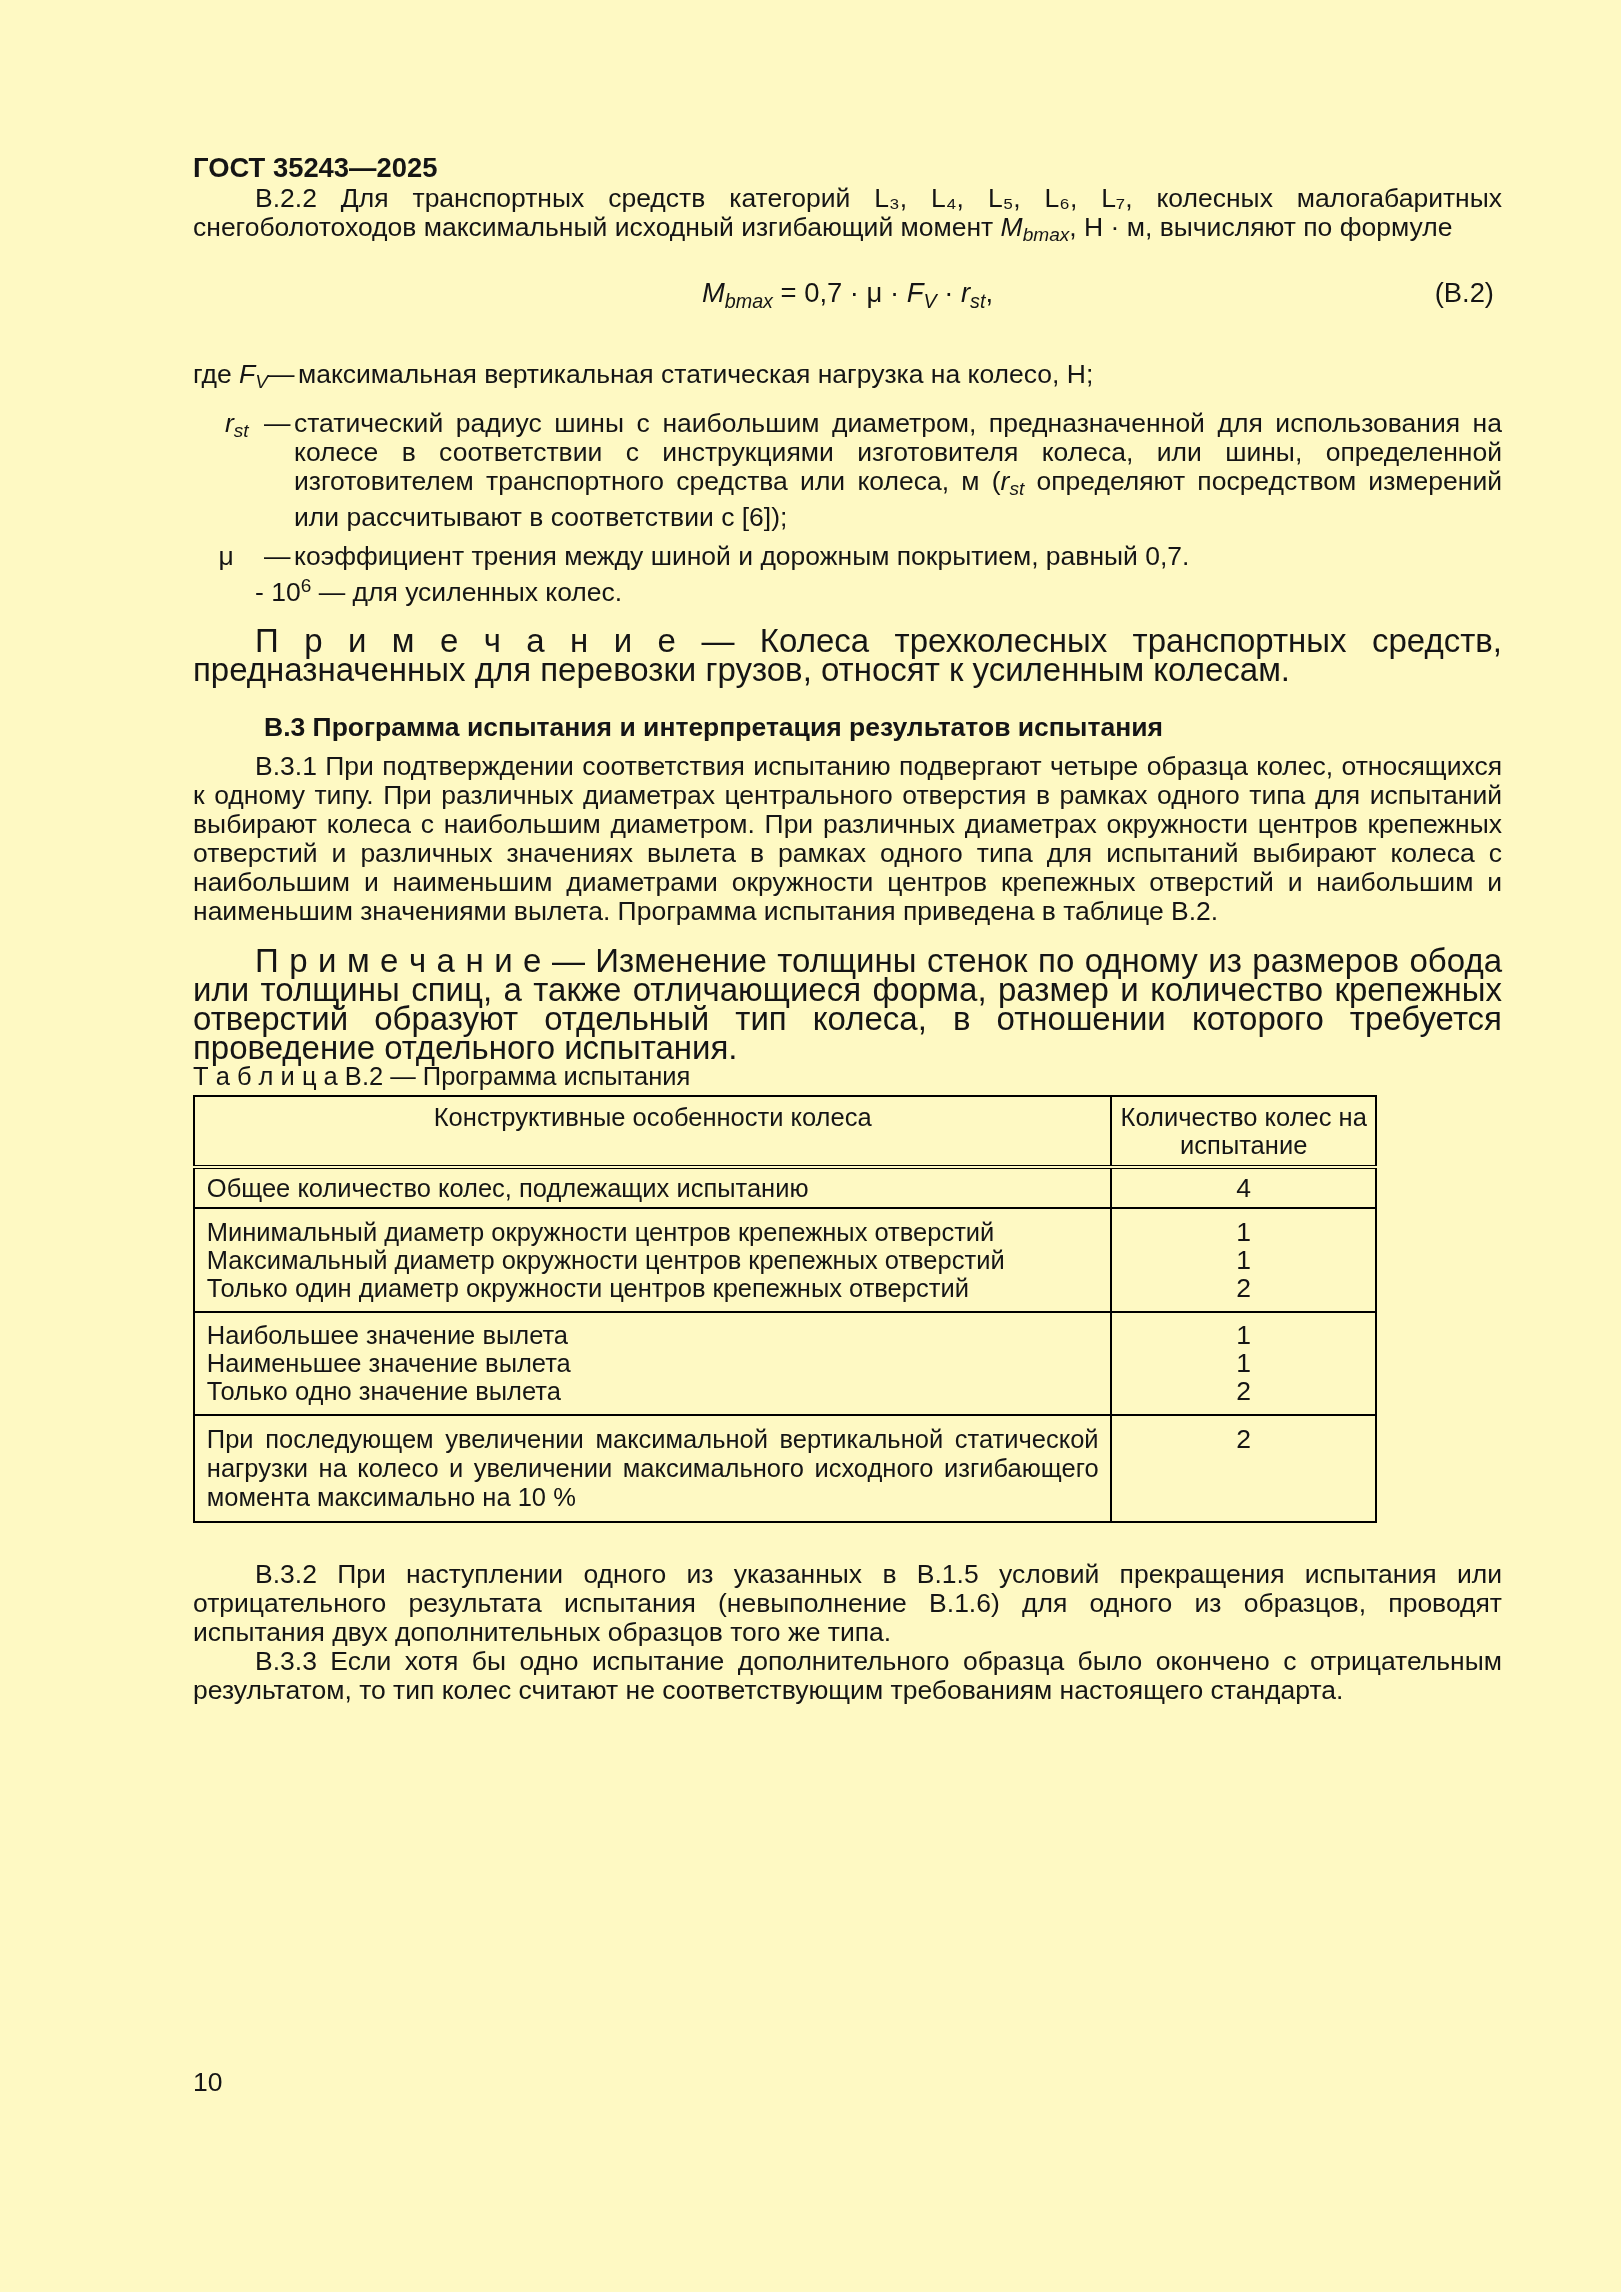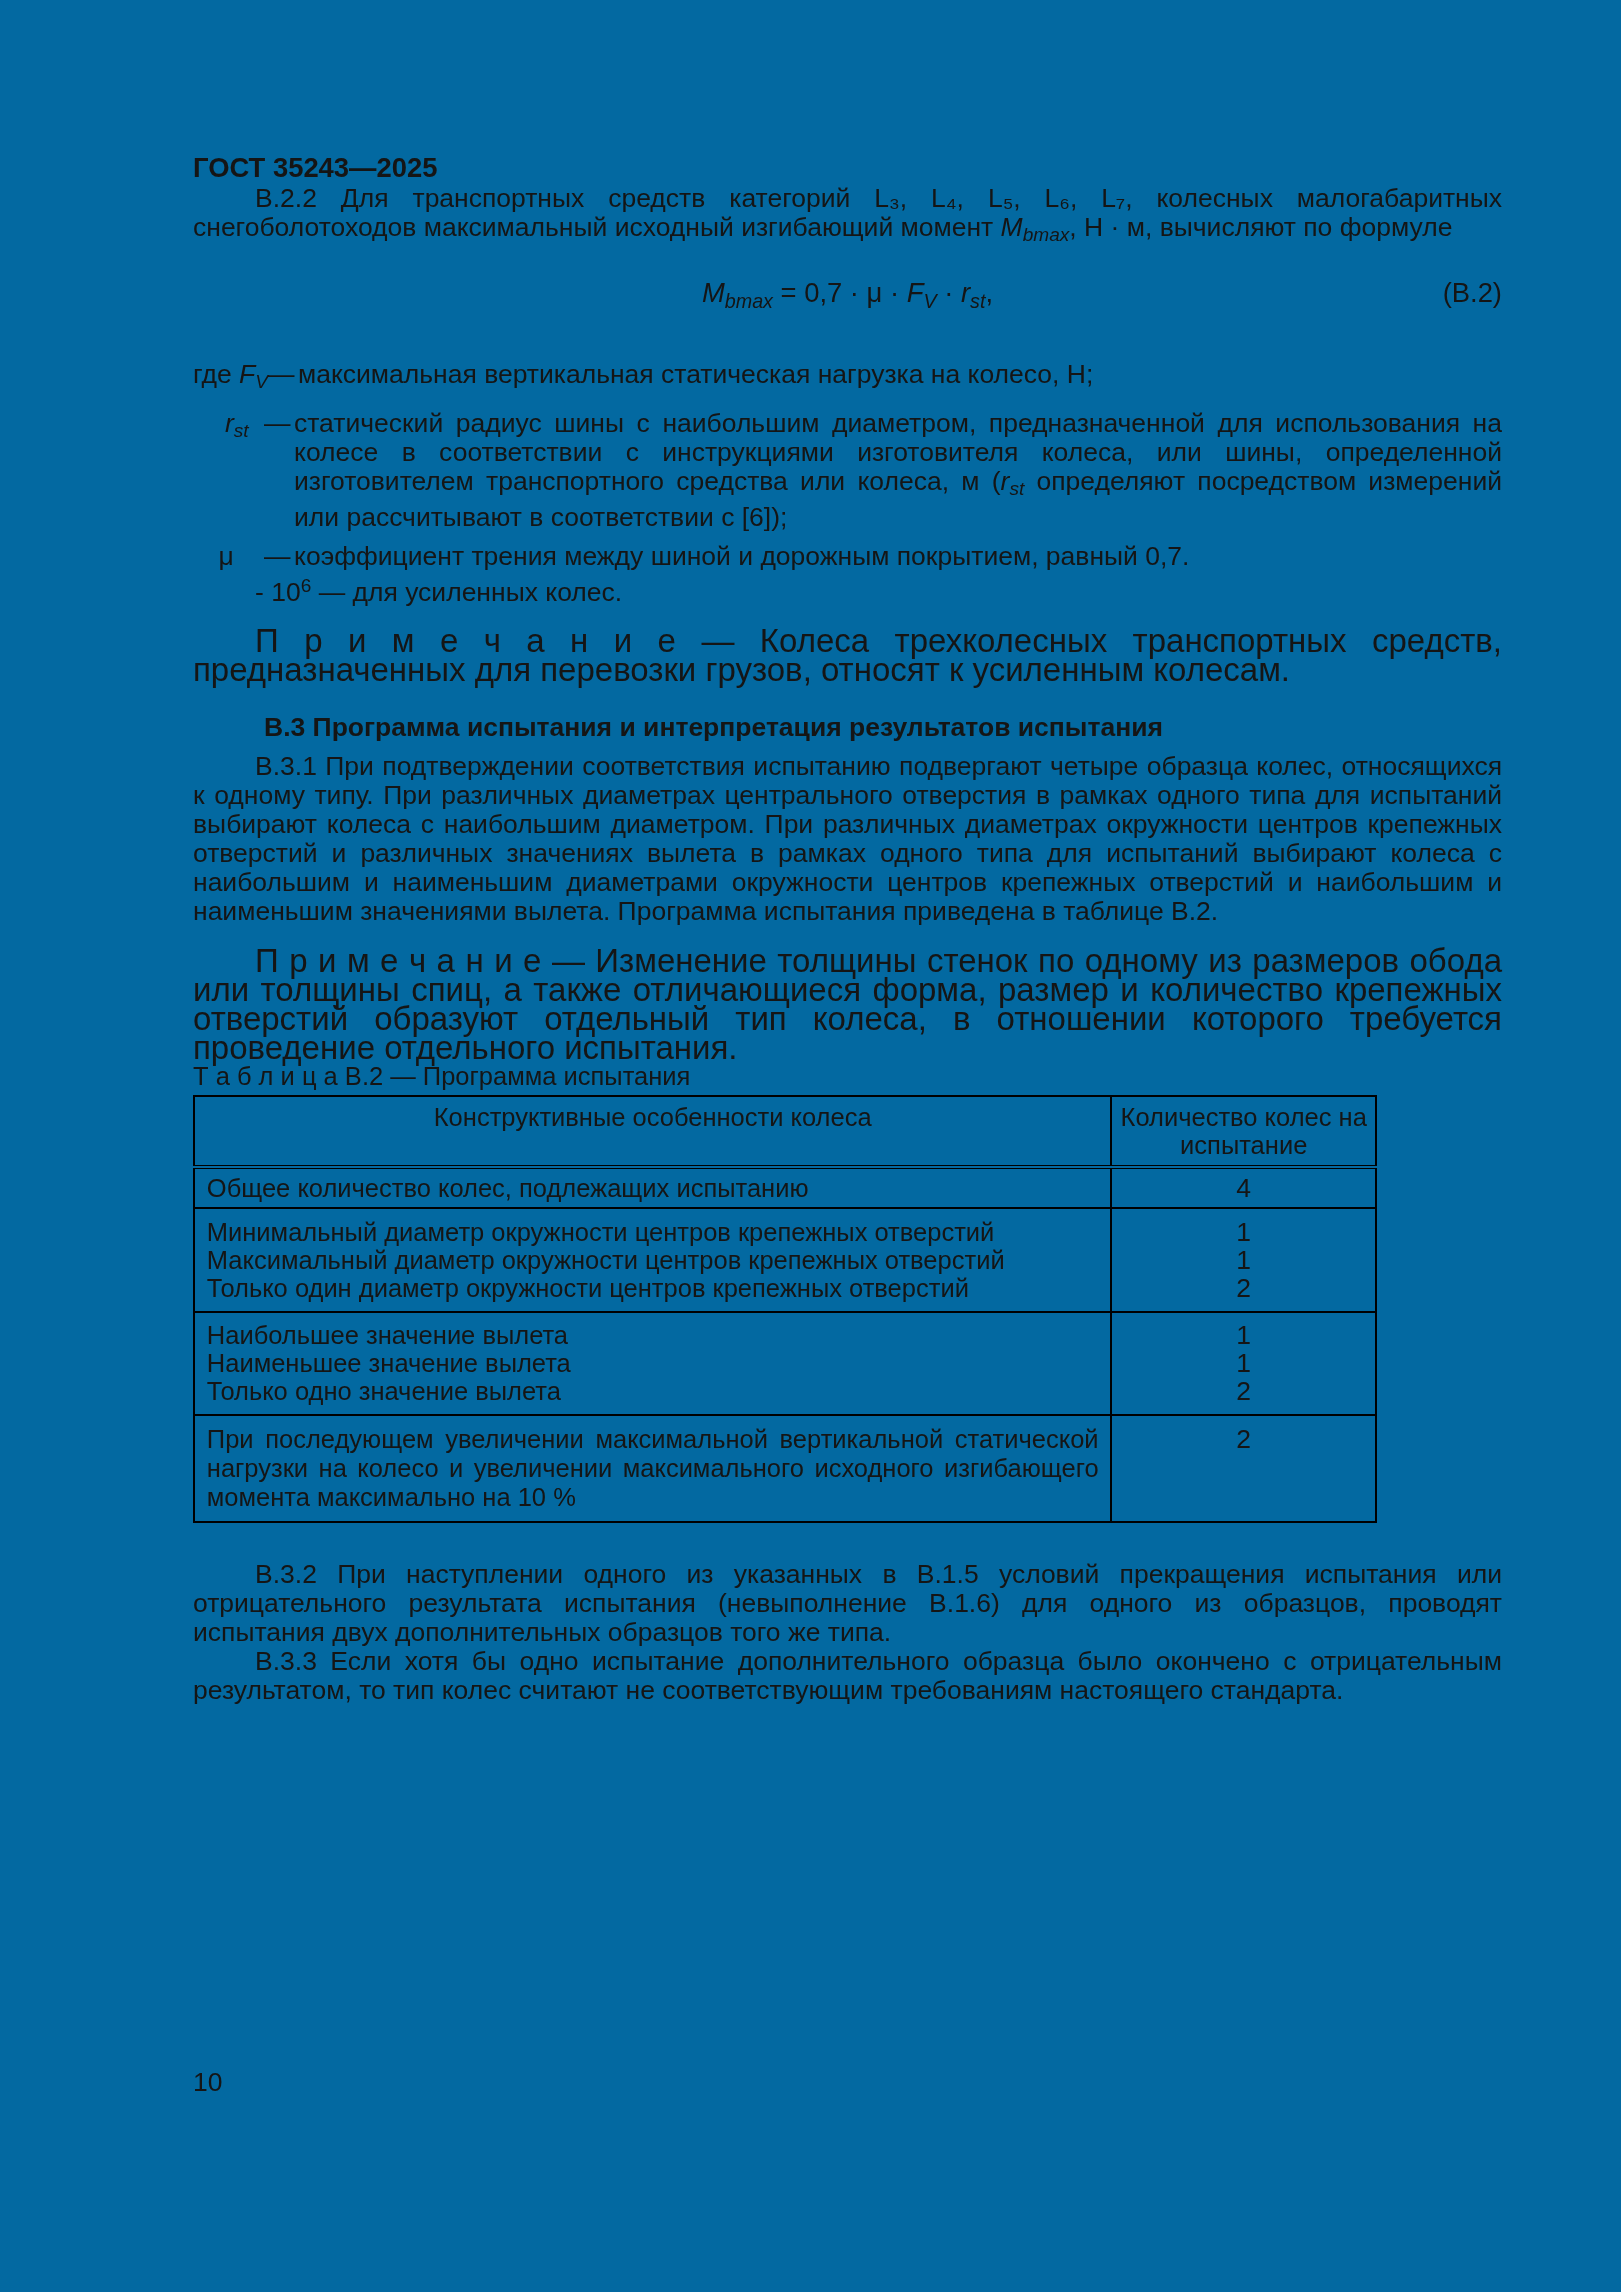--- a/index.html
+++ b/index.html
@@ -1,38 +1,38 @@
 <!DOCTYPE html>
 <html><head>
 <meta charset="utf-8">
 <style>
   html, body { margin:0; padding:0; background:#ffffff; }
   .page {
     position:relative;
     width:1621px; height:2293px;
-    background:#0369a1;
+    background:#fef9c3;
     font-family:"Liberation Sans","DejaVu Sans",sans-serif;
     color:#151515;
     overflow:hidden;
   }
   .content { position:absolute; left:193px; top:0; width:1309px; }
   p { margin:0; padding:0; }
 
   .doc-header { margin-top:151px; font-size:27.4px; line-height:33px; font-weight:bold; }
 
   .body-text { font-size:26.5px; line-height:29px; }
   .justify { text-align:justify; }
   .indent { text-indent:62px; }
 
   .math { font-style:italic; }
   .sub { font-size:0.72em; vertical-align:-0.28em; letter-spacing:0; }
   .sup { font-size:0.72em; vertical-align:0.45em; }
 
   .formula-row { position:relative; margin-top:23.5px; height:43px; text-align:center; font-size:27.4px; line-height:39px; }
-  .formula-num { position:absolute; right:0; top:0; font-style:normal;text-align:right; }
+  .formula-num { position:absolute; right:8px; top:0; font-style:normal;text-align:right; }
 
   .def-row { display:flex; font-size:26.5px; line-height:29px; }
   .def-row.first { margin-top:44px; }
   .def-row.second { margin-top:12.7px; }
   .def-row.third { margin-top:9.8px; }
   .def-term { flex:0 0 71px; white-space:nowrap; }
   .def-term.pad-r { padding-left:32px; box-sizing:border-box; }
   .def-term.pad-mu { padding-left:25.5px; box-sizing:border-box; }
   .def-dash { flex:0 0 30px; }
   .def-body { flex:1; text-align:justify; }

